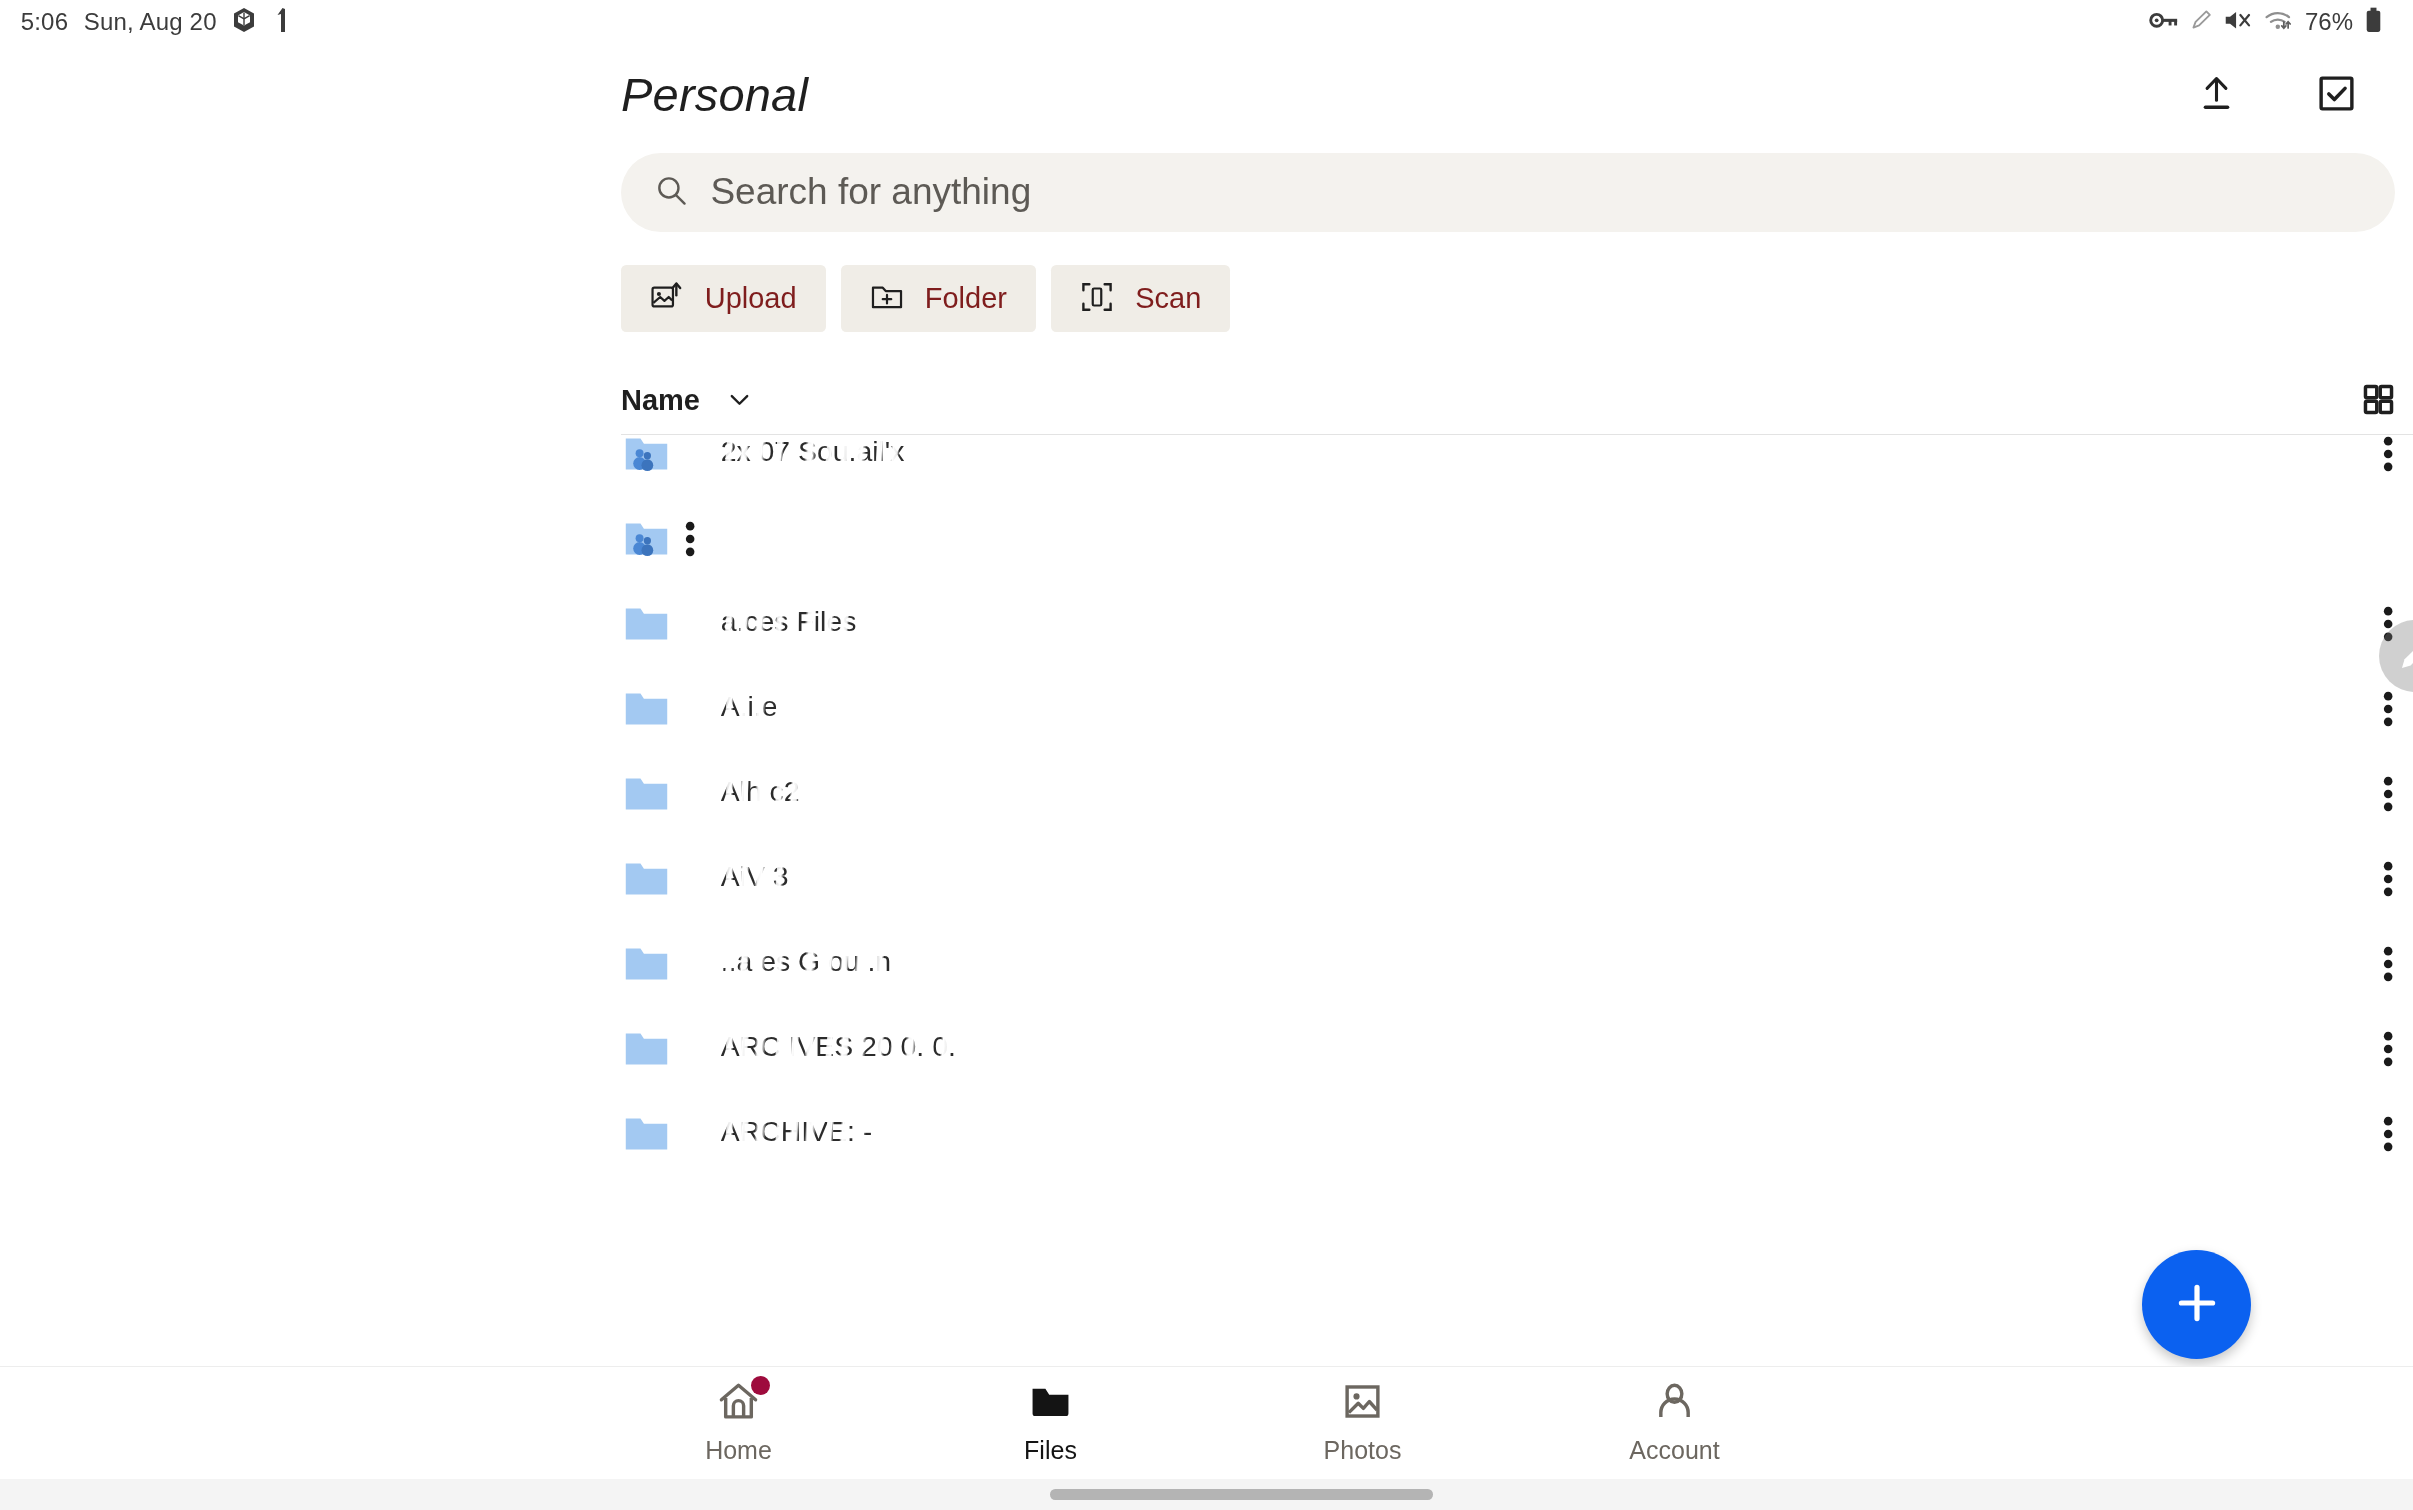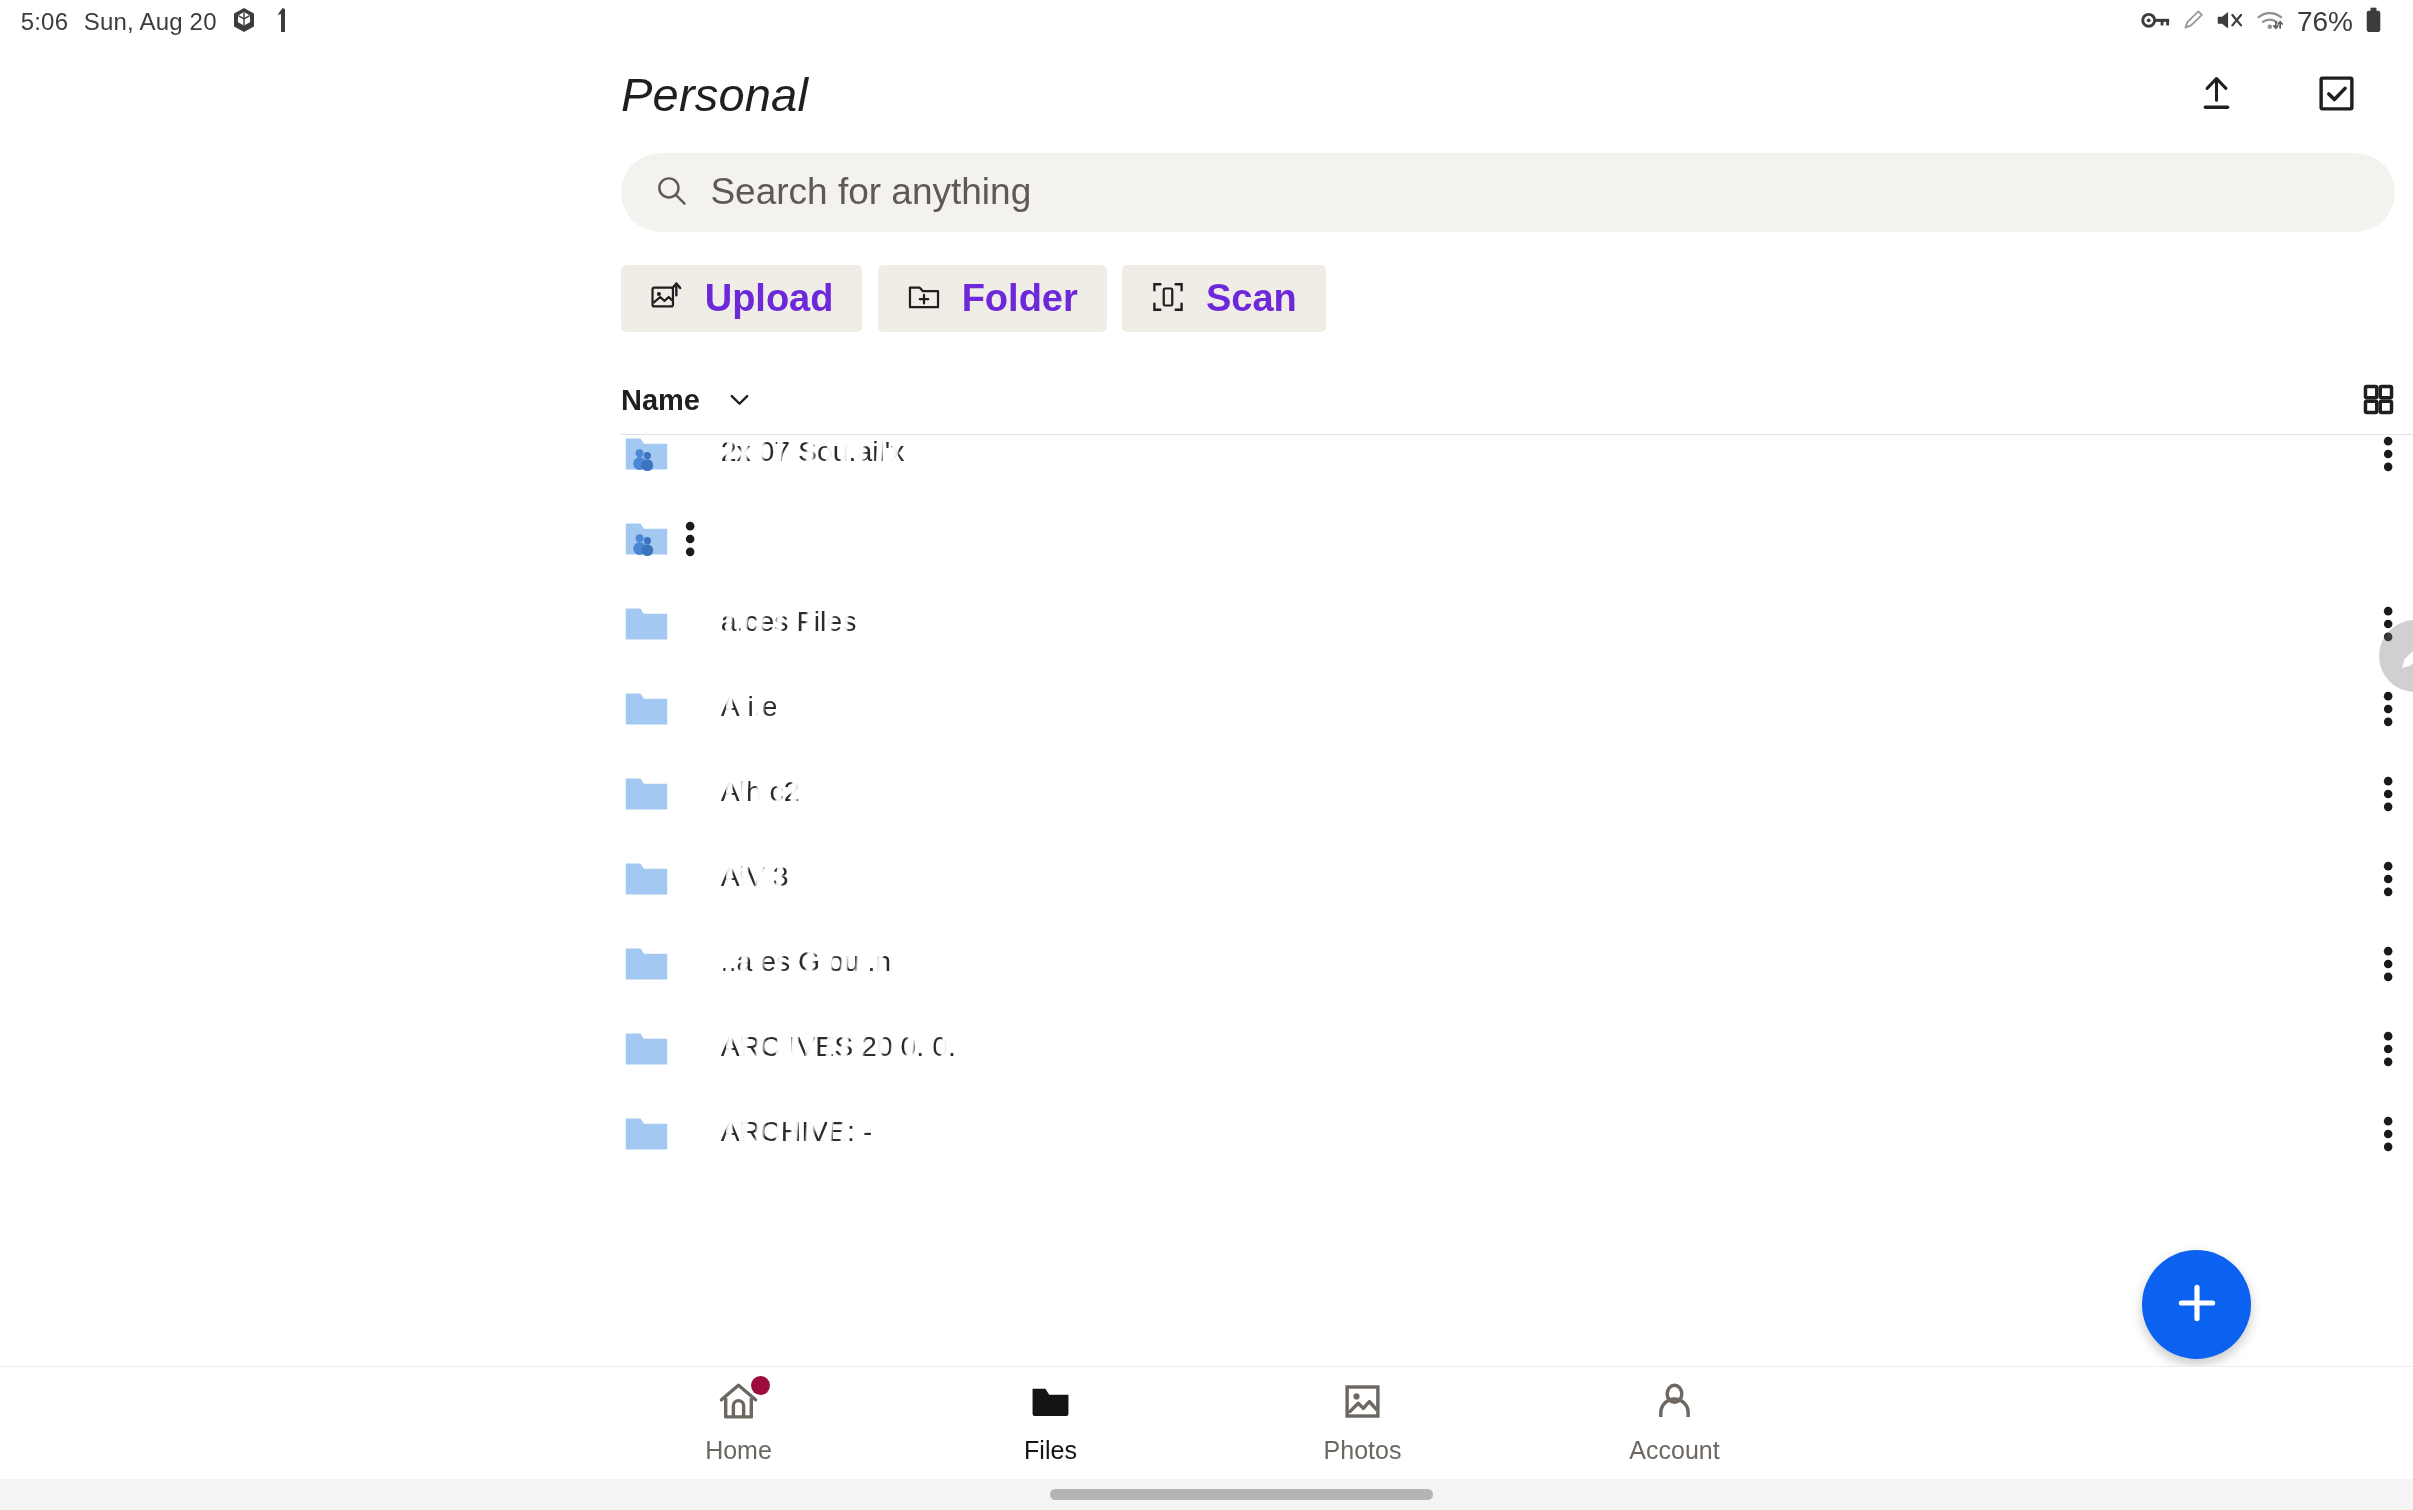--- a/index.html
+++ b/index.html
@@ -44,21 +44,21 @@
     color: #3c3c3c;
     letter-spacing: 0.2px;
   }
   .status-right {
     display: flex;
     align-items: center;
     gap: 12px;
     padding-right: 10.3px;
   }
   .status-battery-text {
-    font-size: 28px;
+    font-size: 24px;
     color: #3c3c3c;
     margin-left: 1.7px;
   }
   .sb-icon { display: block; }
 
   
   .content {
     position: absolute;
     left: 621px;
     top: 43px;
@@ -118,23 +118,22 @@
     height: 67px;
     background: #f0ede7;
     border-radius: 5.2px;
     display: flex;
     align-items: center;
     gap: 20.7px;
     padding: 0 29px;
     box-sizing: border-box;
   }
   .chip-label {
-    font-size: 38px;
-    color: #6d28d9;
-    font-weight: bold;
+    font-size: 29px;
+    color: #7f1d1d;
   }
 
   
   .sort-bar {
     margin-top: 36px;
     height: 66px;
     display: flex;
     align-items: center;
     justify-content: space-between;
     padding-right: 19px;

